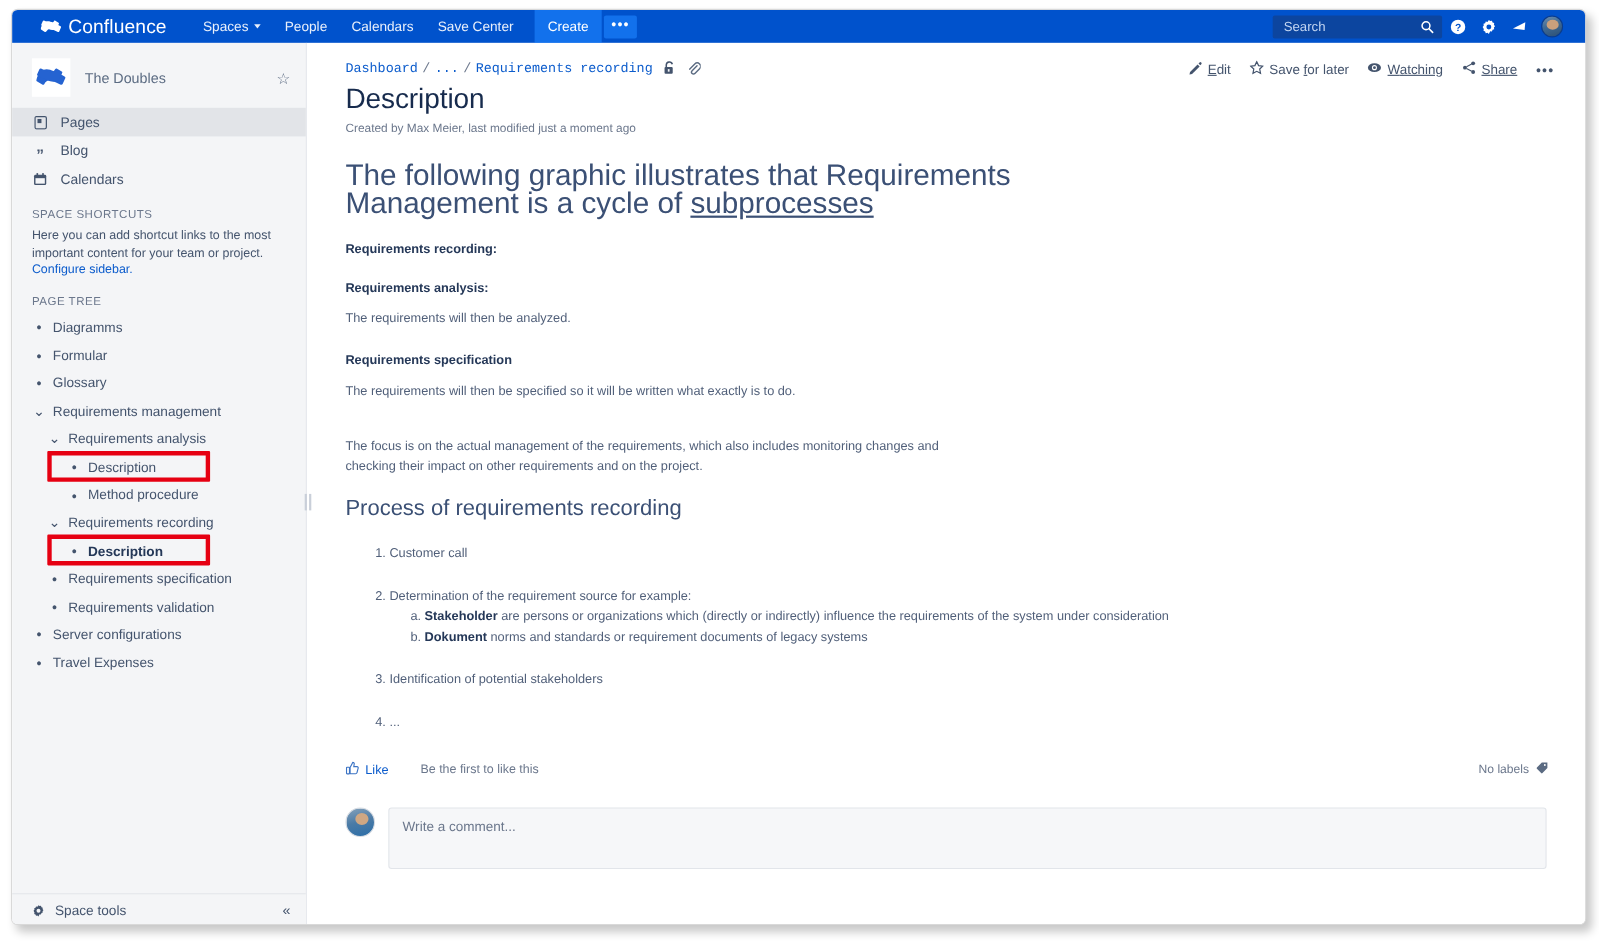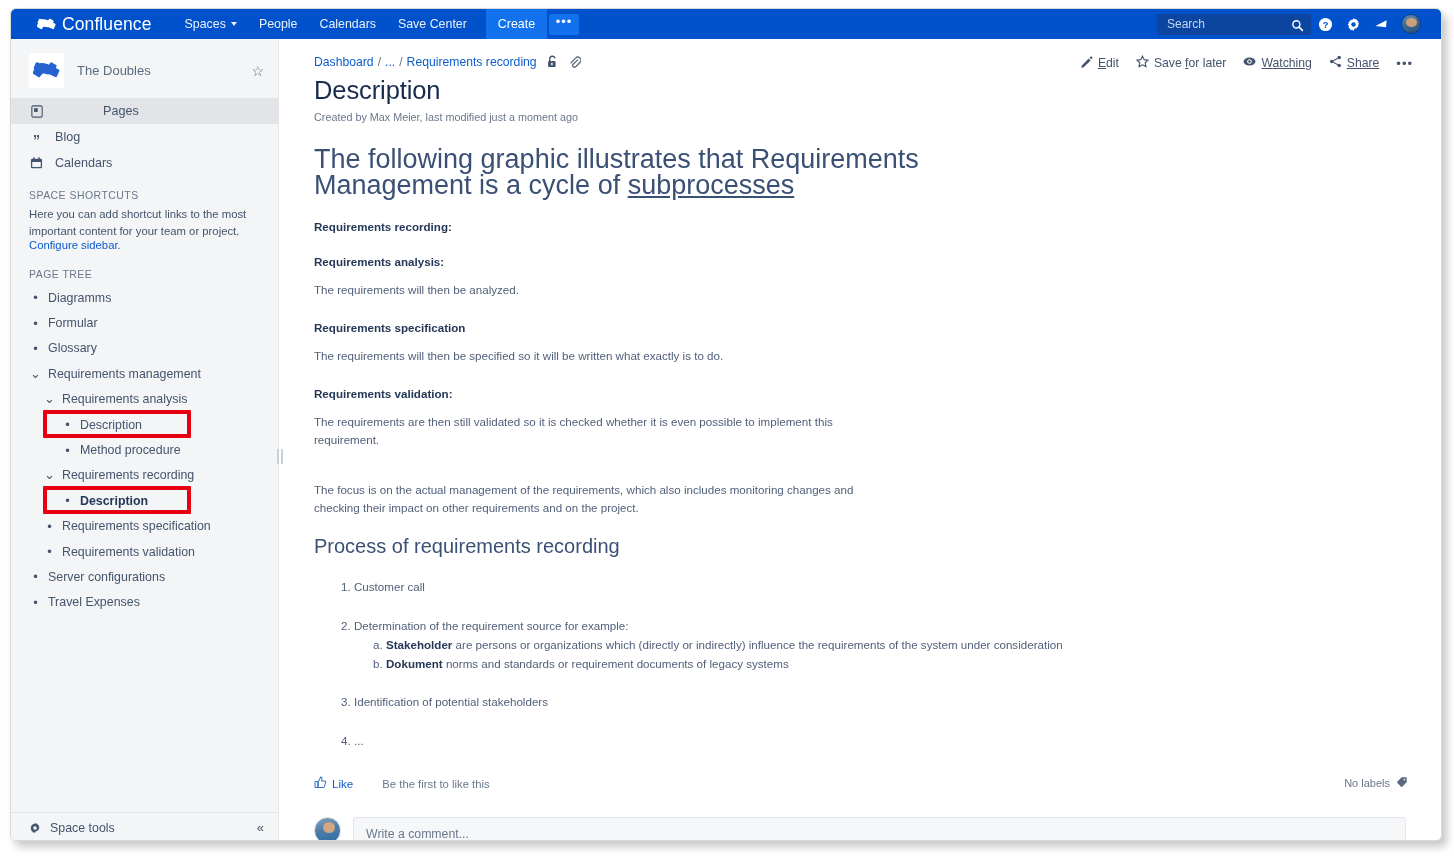--- a/index.html
+++ b/index.html
@@ -94,21 +94,21 @@
   .star-icon { color: #5b6b82; font-size: 14px; cursor: pointer; }
 
   .side-link {
     display: flex; align-items: center; height: 26px;
     padding-left: 18px; color: #44546d; font-size: 12.6px; cursor: pointer;
   }
   .side-link .sl-ico {
     width: 15px; margin-right: 11px; display: flex;
     align-items: center; justify-content: center; color: #44546d;
   }
-  .side-link.active { background: #e2e4e8; gap: 48px; }
+  .side-link.active { background: #e2e4e8; }
 
   .side-section-title {
     color: #6b778c; font-size: 10.5px; letter-spacing: .45px;
     padding: 13px 18px 5px 18px; font-weight: 400;
   }
   .shortcut-help {
     color: #44546d; font-size: 11.3px; line-height: 16.5px;
     padding: 0 26px 0 18px;
   }
   .shortcut-link { color: #0c5ccc; font-size: 11.3px; cursor: pointer; padding: 0 18px; display:block; }
@@ -144,21 +144,21 @@
     z-index: 6; display: flex; gap: 2px; align-items: center; justify-content: center;
     cursor: col-resize;
   }
   #resize-handle i { width: 2px; height: 15px; background: #c9cfd9; display: block; }
 
   
   #main {
     position: absolute; left: 268px; top: 30px;
     width: 1164px; height: 803px; background: #ffffff; overflow: hidden;
   }
-  #bc-row { display: flex; align-items: flex-start; padding: 16px 0 0 35px; }
+  #bc-row { display: flex; align-items: flex-start; padding: 16px 0 0 35px; font-family: Liberation Mono, monospace; }
   .bc-link { color: #0c5ccc; font-size: 12.2px; cursor: pointer; }
   .bc-sep { color: #6b778c; font-size: 12.2px; margin: 0 4px; }
   .bc-ico { margin-left: 9px; cursor: pointer; display: flex; align-items: center; }
 
   #page-actions {
     position: absolute; right: 30px; top: 16px;
     display: flex; align-items: center; gap: 17px;
   }
   .pa-item {
     display: flex; align-items: center; color: #44546d;
@@ -473,24 +473,20 @@
         <div class="b-head">Requirements recording:</div>
       </div>
       <div>
         <div class="b-head">Requirements analysis:</div>
         <div class="p-text">The requirements will then be analyzed.</div>
       </div>
       <div>
         <div class="b-head">Requirements specification</div>
         <div class="p-text">The requirements will then be specified so it will be written what exactly is to do.</div>
       </div>
-      <div>
-        <div class="b-head">Requirements validation:</div>
-        <div class="p-text" style="max-width:520px;">The requirements are then still validated so it is checked whether it is even possible to implement this requirement.</div>
-      </div>
 
       <div class="p-text" style="margin-top:32px;max-width:540px;">The focus is on the actual management of the requirements, which also includes monitoring changes and checking their impact on other requirements and on the project.</div>
 
       <div class="h2-text">Process of requirements recording</div>
 
       <ol class="lvl1" id="process-list">
           <li><span>Customer call</span></li>
           <li><span>Determination of the requirement source for example:</span><ol class="lvl2">
               <li><b>Stakeholder</b><span> are persons or organizations which (directly or indirectly) influence the requirements of the system under consideration</span></li>
               <li><b>Dokument</b><span> norms and standards or requirement documents of legacy systems</span></li>

